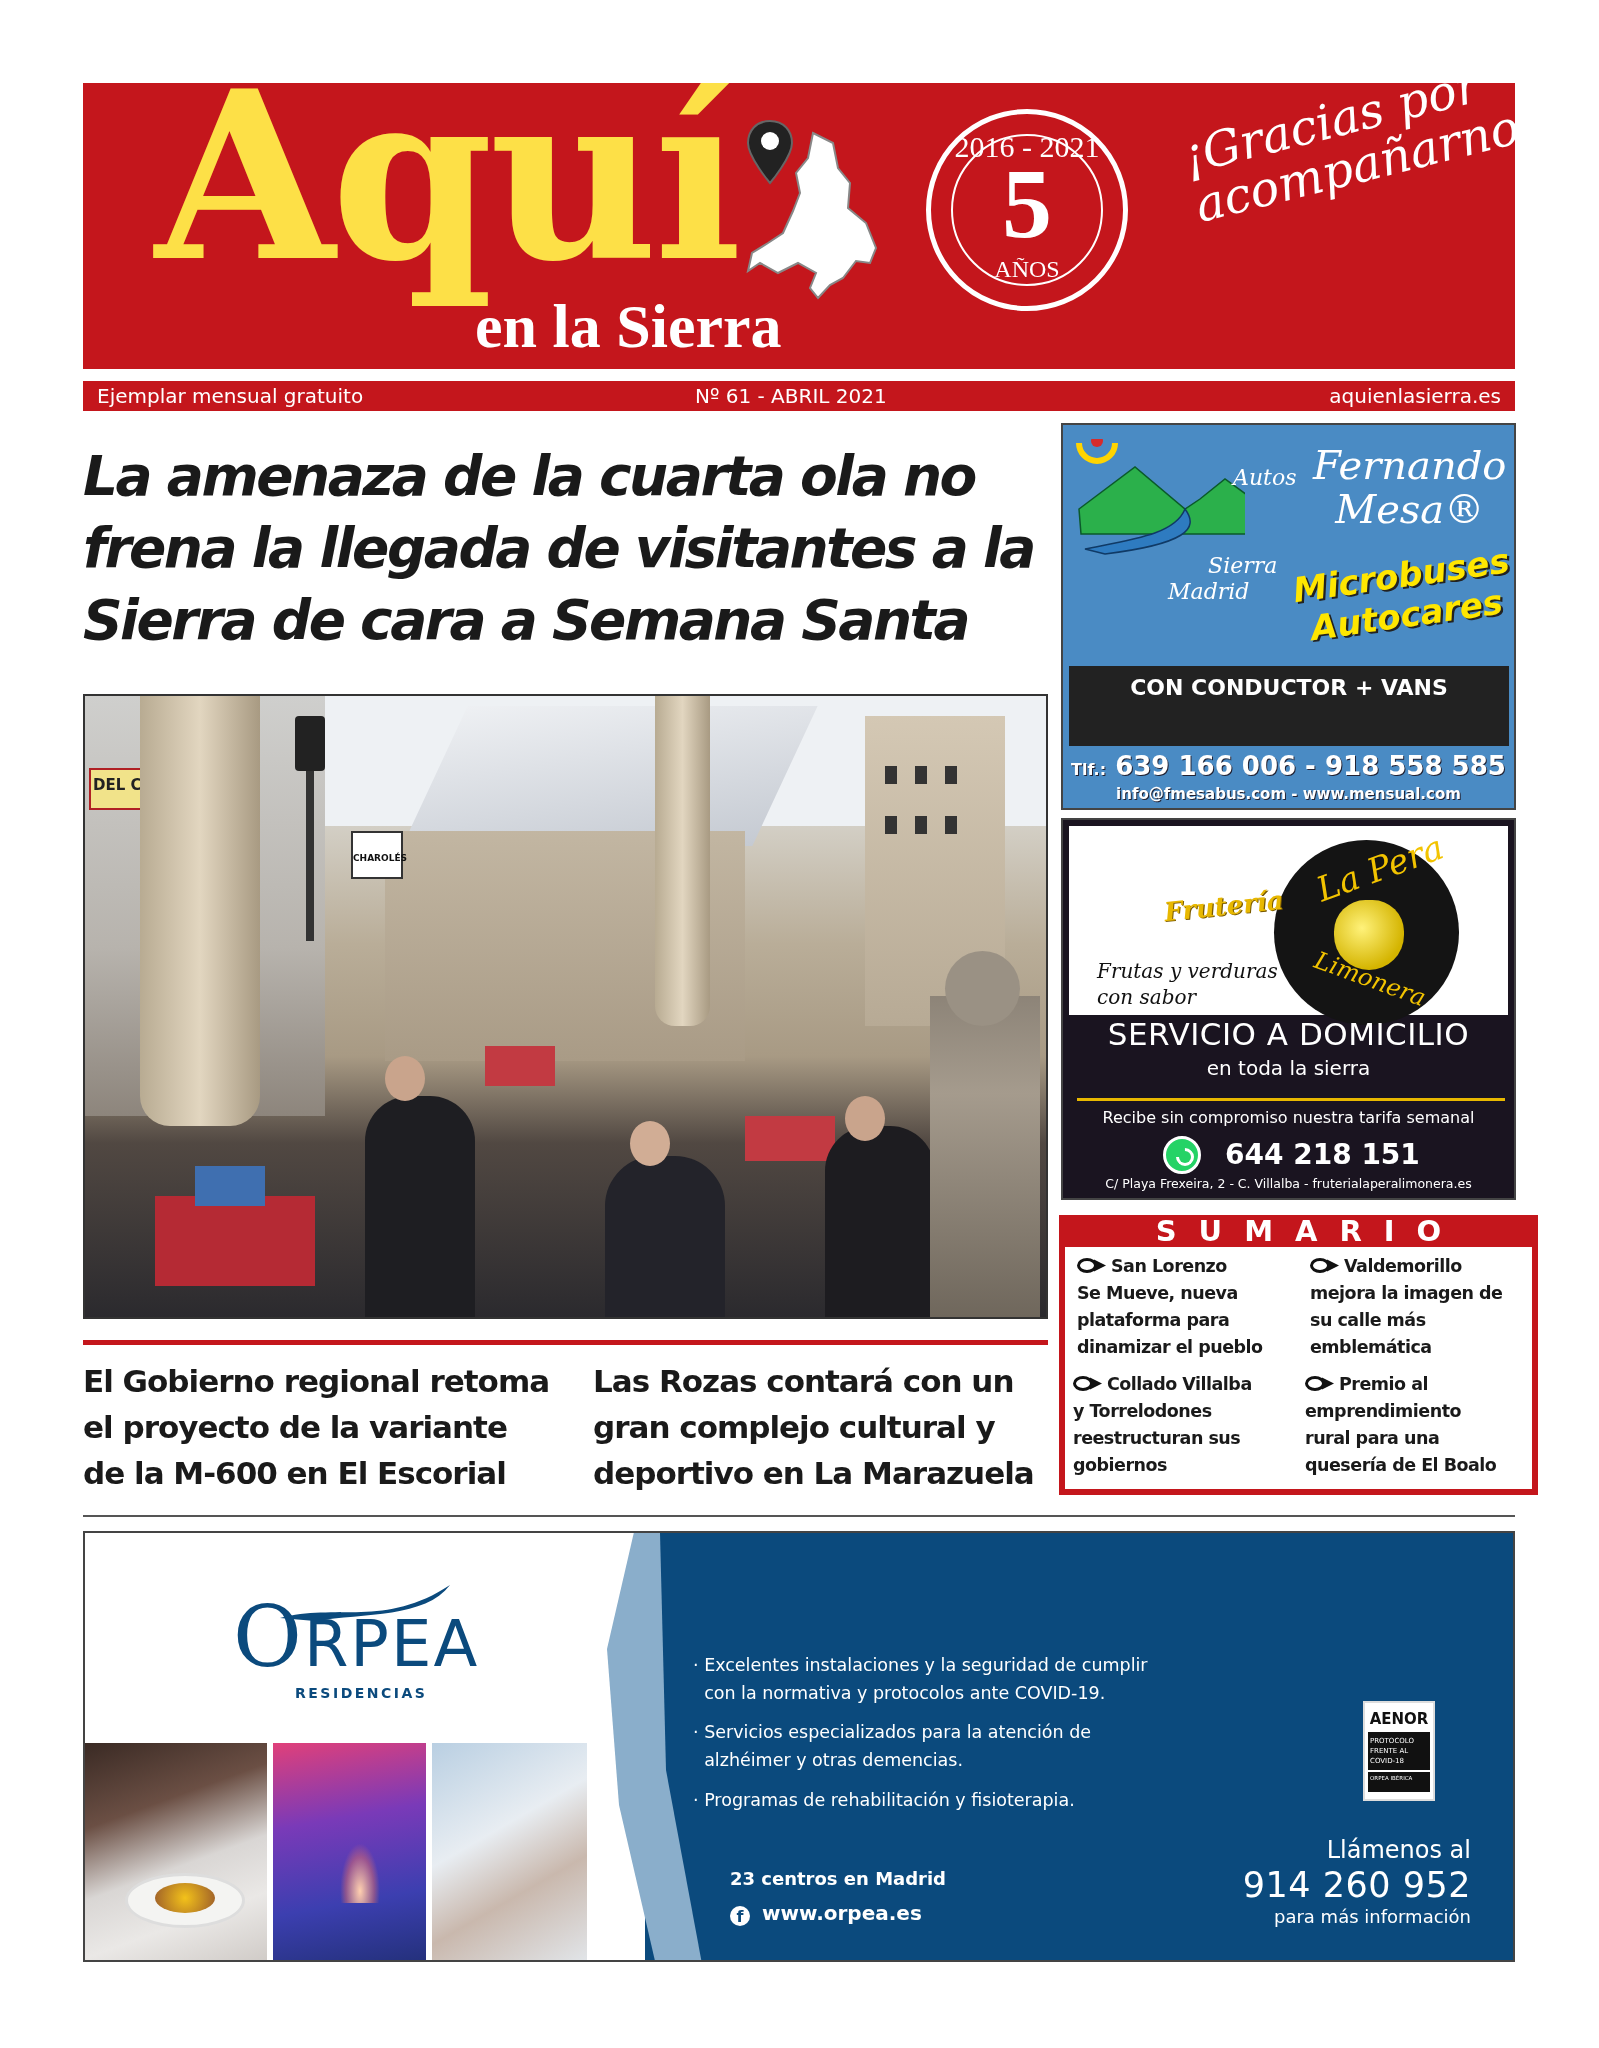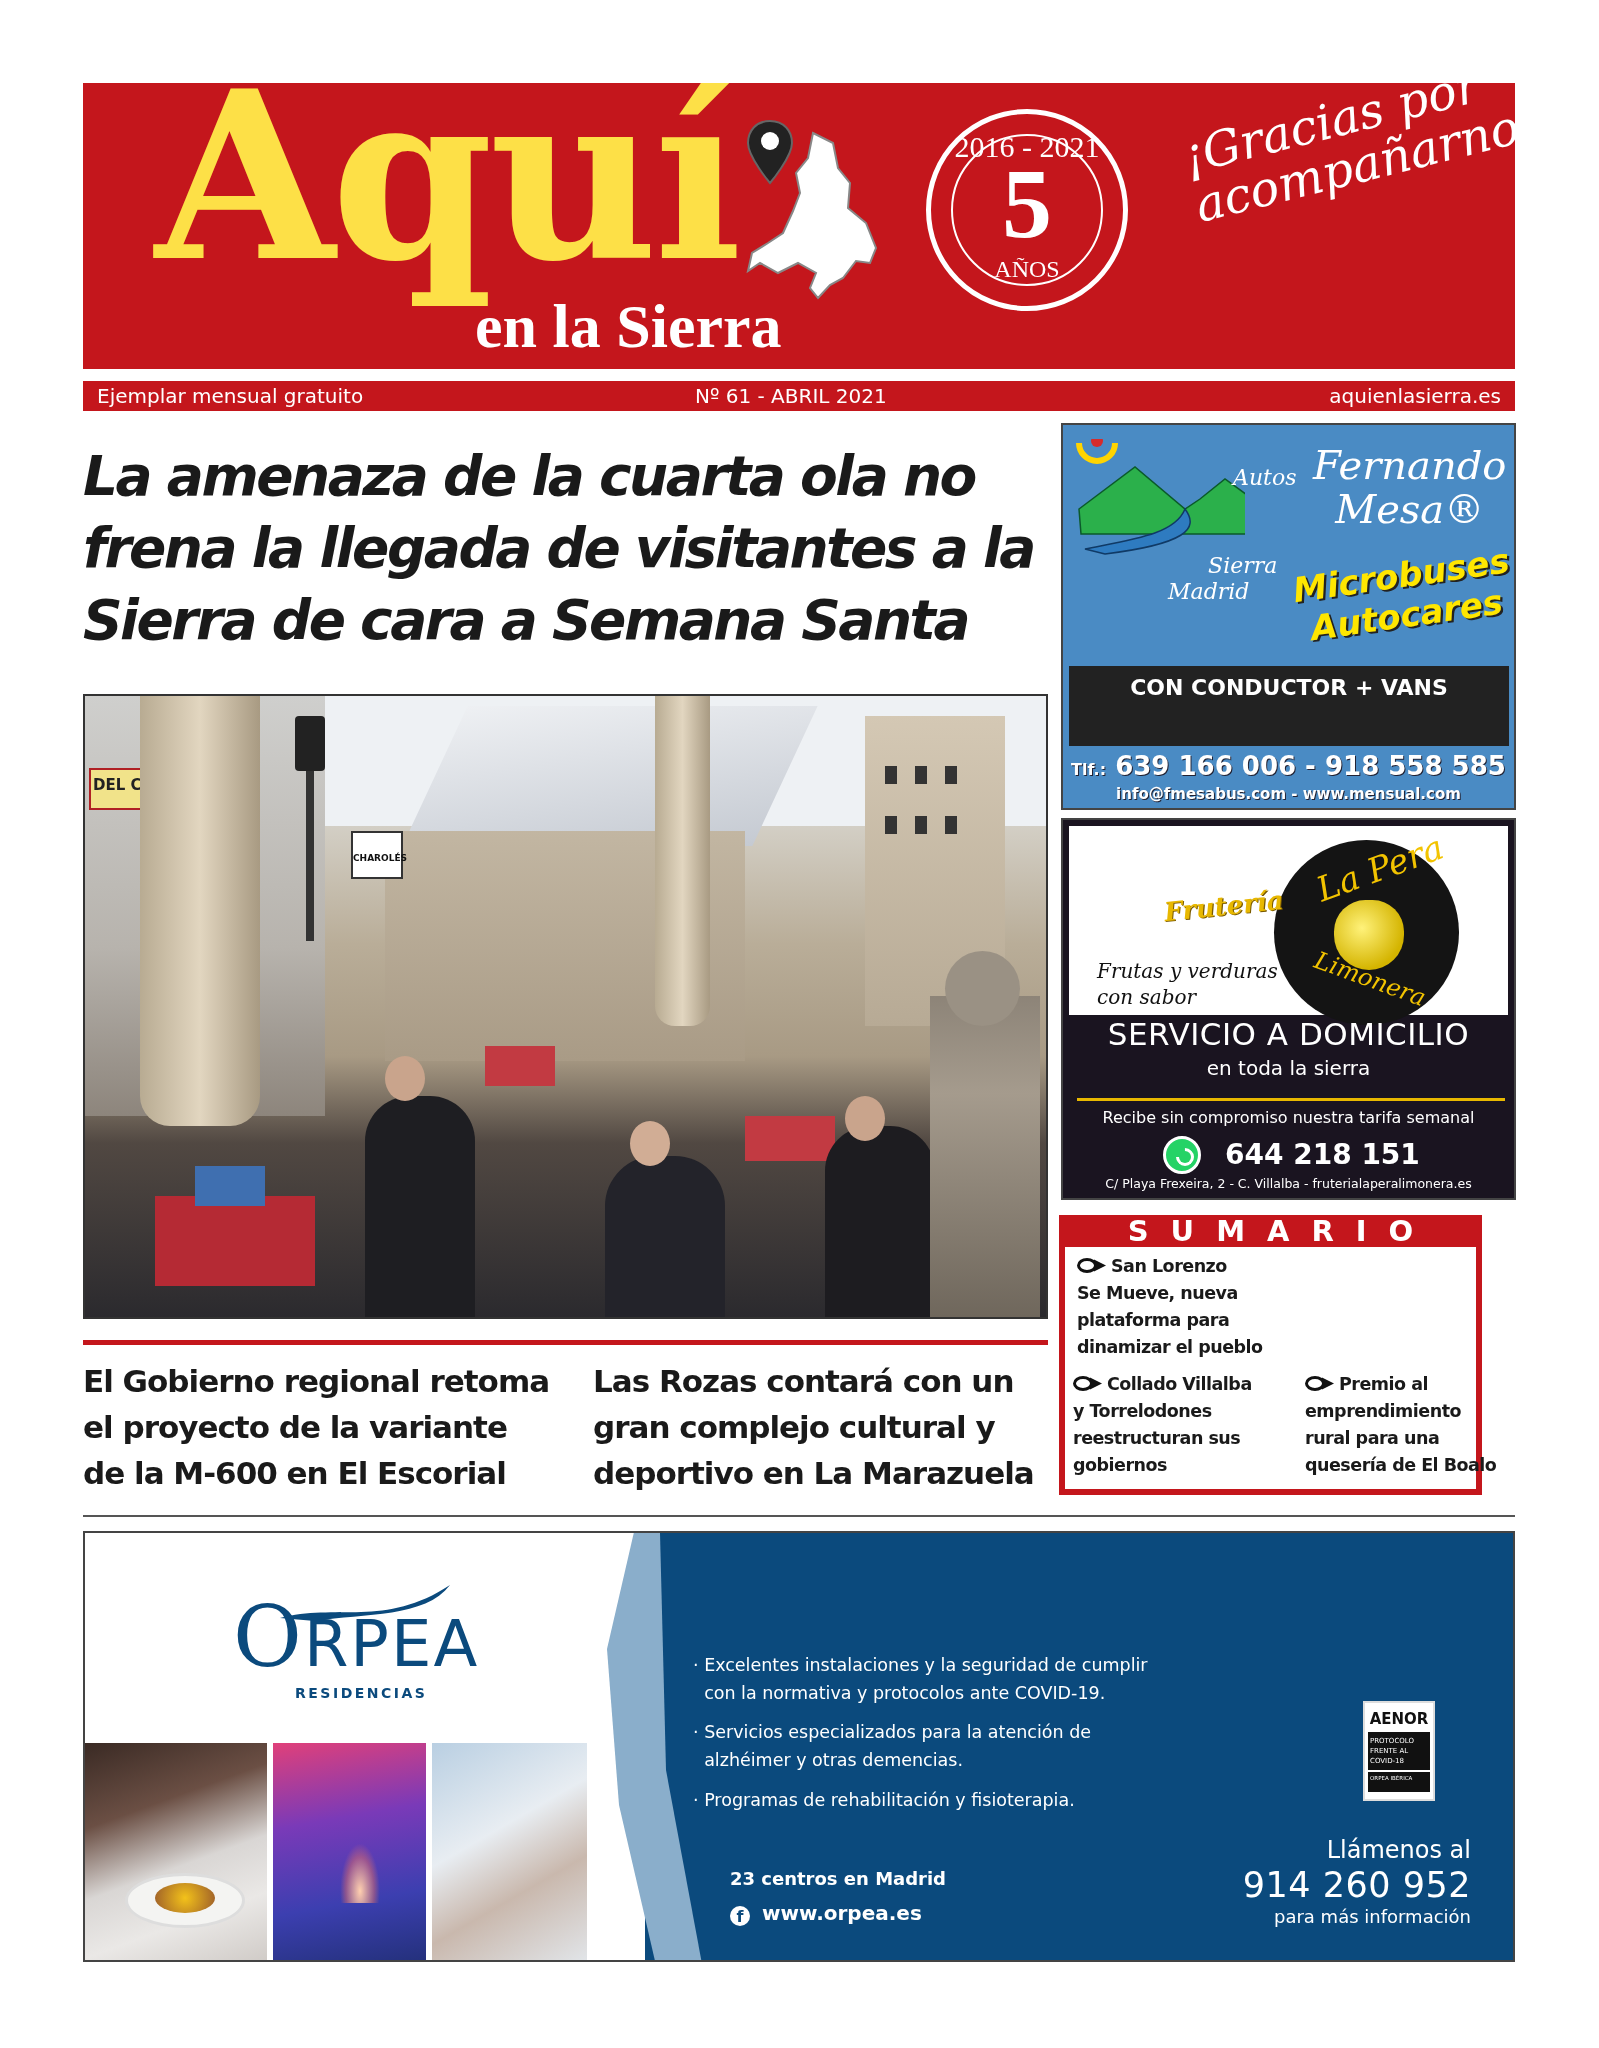--- a/index.html
+++ b/index.html
@@ -55,21 +55,21 @@
   #pera-service { position: absolute; left: 0; top: 196px; width: 100%; text-align: center; font-family: "DejaVu Sans", sans-serif; font-size: 31px; color: #fff; letter-spacing: 0.5px; }
   #pera-area { position: absolute; left: 0; top: 236px; width: 100%; text-align: center; font-family: "DejaVu Sans", sans-serif; font-size: 20px; color: #fff; }
   #pera-gold { position: absolute; left: 14px; top: 278px; width: 428px; height: 3px; background: #e8b800; }
   #pera-tariff { position: absolute; left: 0; top: 288px; width: 100%; text-align: center; font-family: "DejaVu Sans", sans-serif; font-size: 16px; color: #fff; }
   #pera-wa { position: absolute; left: 100px; top: 316px; width: 38px; height: 38px; border-radius: 50%; background: #25d366; border: 3px solid #fff; }
   #pera-wa:after { content: ""; position: absolute; left: 10px; top: 9px; width: 12px; height: 12px; border: 3px solid #fff; border-radius: 50%; border-left-color: transparent; transform: rotate(45deg); }
   #pera-phone { position: absolute; left: 162px; top: 318px; font-family: "DejaVu Sans", sans-serif; font-weight: bold; font-size: 28px; color: #fff; }
   #pera-addr { position: absolute; left: 0; top: 356px; width: 100%; text-align: center; font-family: "DejaVu Sans", sans-serif; font-size: 12.5px; color: #fff; }
 
   
-  #sumario { left: 1059px; top: 1215px; width: 423px; height: 280px; background: #c4161c; padding: 0 6px 6px 6px; }
+  #sumario { left: 1059px; top: 1215px; width: 479px; height: 280px; background: #c4161c; padding: 0 6px 6px 6px; }
   #sumario-title { height: 32px; text-align: center; font-family: "DejaVu Sans", sans-serif; font-weight: bold; font-size: 29px; color: #fff; letter-spacing: 22px; line-height: 32px; padding-left: 22px; }
   #sumario-box { background: #fff; height: 242px; position: relative; }
   .sum-item { position: absolute; font-family: "DejaVu Sans", sans-serif; font-weight: bold; font-size: 17.5px; line-height: 27px; color: #1a1a1a; letter-spacing: -0.5px; }
   .sum-item .eye { display: inline-block; width: 30px; height: 15px; vertical-align: -1px; margin-right: 4px; }
   #sum-0 { left: 12px; top: 6px; width: 215px; }
   #sum-1 { left: 245px; top: 6px; width: 200px; }
   #sum-2 { left: 8px; top: 124px; width: 215px; }
   #sum-3 { left: 240px; top: 124px; width: 205px; }
 
   
@@ -243,20 +243,27 @@
 <div id="sumario" class="abs">
   <div id="sumario-title">SUMARIO</div>
   <div id="sumario-box">
     <div id="sum-0" class="sum-item">
       <svg class="eye" viewBox="0 0 30 15">
           <ellipse cx="10" cy="7.5" rx="8.5" ry="6" fill="#fff" stroke="#111" stroke-width="3"></ellipse>
           <path d="M17 1.5 L29 7.5 L17 13.5 Z" fill="#111"></path>
         </svg><span>San Lorenzo</span><br>
       <span>Se Mueve, nueva plataforma para dinamizar el pueblo</span>
     </div>
+    <div id="sum-1" class="sum-item">
+      <svg class="eye" viewBox="0 0 30 15">
+          <ellipse cx="10" cy="7.5" rx="8.5" ry="6" fill="#fff" stroke="#111" stroke-width="3"></ellipse>
+          <path d="M17 1.5 L29 7.5 L17 13.5 Z" fill="#111"></path>
+        </svg><span>Valdemorillo</span><br>
+      <span>mejora la imagen de su calle más emblemática</span>
+    </div>
     <div id="sum-2" class="sum-item">
       <svg class="eye" viewBox="0 0 30 15">
           <ellipse cx="10" cy="7.5" rx="8.5" ry="6" fill="#fff" stroke="#111" stroke-width="3"></ellipse>
           <path d="M17 1.5 L29 7.5 L17 13.5 Z" fill="#111"></path>
         </svg><span>Collado Villalba</span><br>
       <span>y Torrelodones reestructuran sus gobiernos</span>
     </div>
     <div id="sum-3" class="sum-item">
       <svg class="eye" viewBox="0 0 30 15">
           <ellipse cx="10" cy="7.5" rx="8.5" ry="6" fill="#fff" stroke="#111" stroke-width="3"></ellipse>

